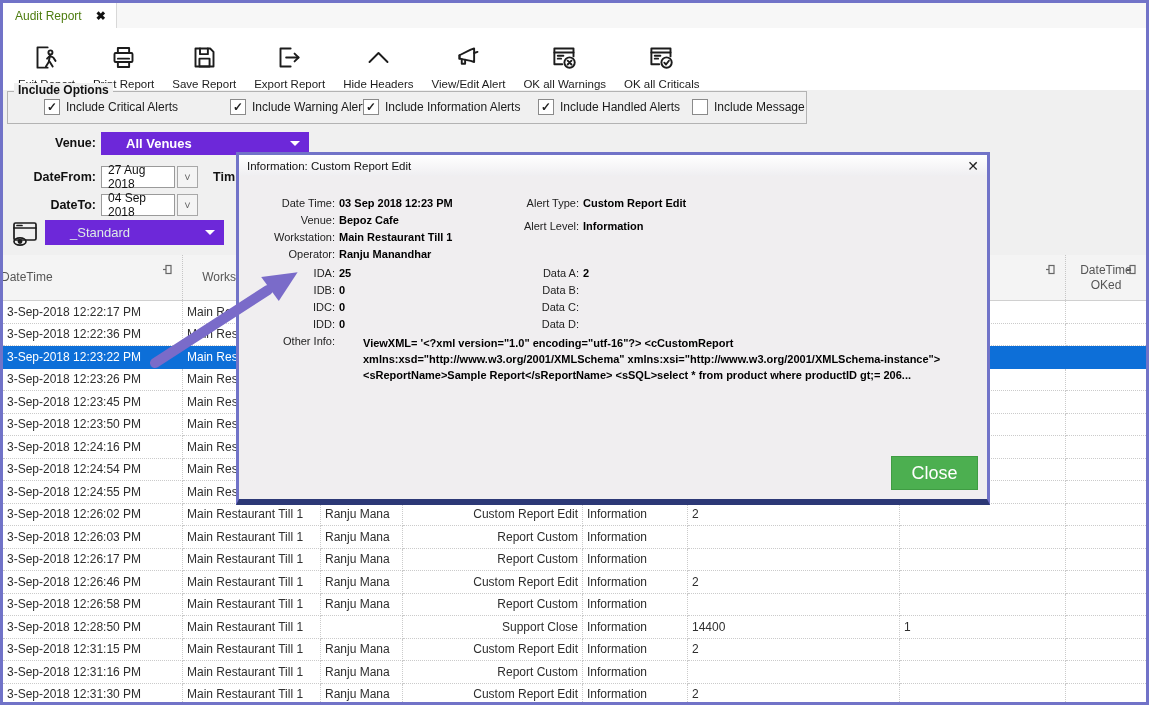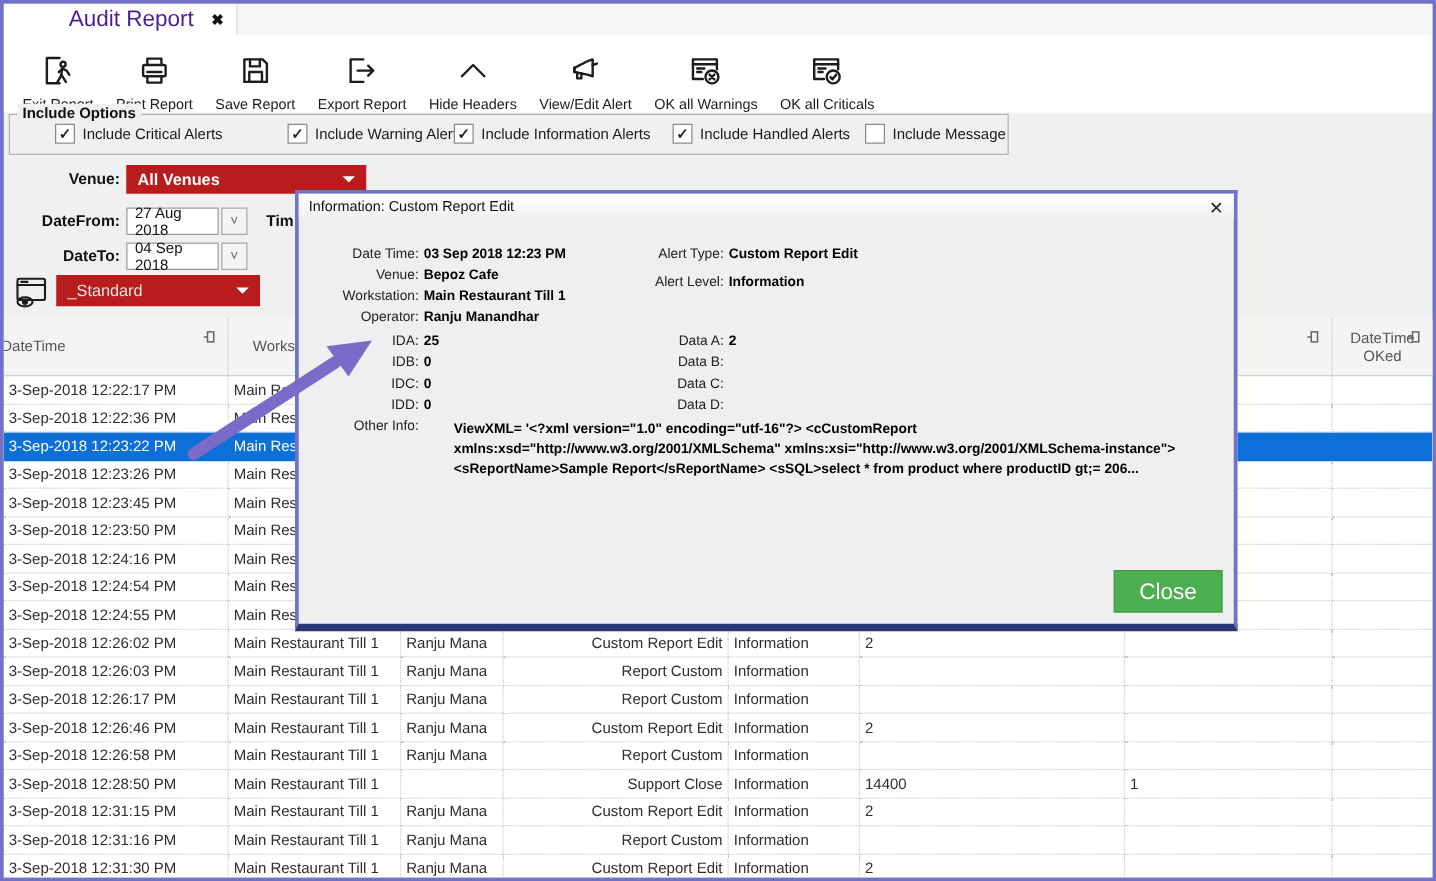--- a/index.html
+++ b/index.html
@@ -1,36 +1,36 @@
 <!DOCTYPE html>
 <html><head>
 <meta charset="utf-8">
 <style>
   html,body{margin:0;padding:0;background:#cfcfcf;font-family:"Liberation Sans",sans-serif;}
   .window{position:relative;width:1149px;height:705px;border:3px solid #7173c8;box-sizing:border-box;background:#f0f0f0;overflow:hidden;}
   
   .tabbar{position:absolute;left:0;top:0;width:1143px;height:25px;background:#f7f7f7;}
   .tab{position:absolute;left:0;top:0;height:25px;padding:0 10px 0 12px;background:#ffffff;border-right:1px solid #d8d8d8;display:flex;align-items:center;gap:14px;}
-  .tab-title{font-size:18px;color:#4c1d95;margin-left:40px;}
+  .tab-title{font-size:12px;color:#4d7c0f;}
   .tab-close{font-size:12px;font-weight:bold;color:#111;cursor:pointer;line-height:1;}
   
   .toolbar{position:absolute;left:0;top:25px;width:1143px;height:62px;background:#ffffff;display:flex;align-items:flex-end;padding-left:6px;box-sizing:border-box;}
   .tbtn{display:flex;flex-direction:column;align-items:center;justify-content:flex-start;padding:6px 9px 0 9px;cursor:pointer;}
   .tbtn svg{width:27px;height:27px;stroke:#1c1c1c;fill:none;stroke-width:1.7;stroke-linecap:round;stroke-linejoin:round;}
   .tbtn .tlabel{font-size:11.5px;color:#1c1c1c;margin-top:3px;white-space:nowrap;}
   
   .groupbox{position:absolute;left:4px;top:88px;width:800px;height:33px;border:1px solid #b3b3b3;box-sizing:border-box;}
   .legend{position:absolute;left:6px;top:-9px;background:#f0f0f0;padding:0 4px;font-size:12px;font-weight:bold;color:#111;}
   .cb{display:flex;align-items:center;gap:6px;cursor:pointer;position:absolute;}
   .cb .box{width:14px;height:14px;border:1px solid #8a8a8a;background:#fff;display:flex;align-items:center;justify-content:center;font-size:12px;color:#222;font-weight:bold;line-height:1;}
   .cb.checked .box::after{content:"✓";}
   .cb .cblabel{font-size:12px;color:#1a1a1a;white-space:nowrap;}
   
   .flabel{position:absolute;font-size:12.5px;font-weight:bold;color:#111;text-align:right;}
-  .teal-dd{position:absolute;background:#b91c1c;display:flex;align-items:center;cursor:pointer;}
+  .teal-dd{position:absolute;background:#6d28d9;display:flex;align-items:center;cursor:pointer;padding-left:16px;}
   .teal-dd .ddtext{font-size:13px;font-weight:bold;color:#ffffff;padding-left:9px;flex:1;}
   .teal-dd .ddtext.muted{color:#dde9e7;font-weight:normal;}
   .teal-dd .caret{width:0;height:0;border-left:5px solid transparent;border-right:5px solid transparent;border-top:5px solid #ffffff;margin-right:9px;}
   .datebox{position:absolute;height:22px;background:#fff;border:1px solid #9a9a9a;box-sizing:border-box;display:flex;align-items:center;padding-left:6px;font-size:12px;color:#111;}
   .datebtn{position:absolute;width:21px;height:22px;background:#f4f4f4;border:1px solid #a8a8a8;box-sizing:border-box;display:flex;align-items:center;justify-content:center;cursor:pointer;color:#666;font-size:11px;}
   .viewicon{position:absolute;left:7px;top:217px;width:30px;height:28px;cursor:pointer;}
   .viewicon svg{width:30px;height:28px;stroke:#1c1c1c;fill:none;stroke-width:1.7;stroke-linecap:round;stroke-linejoin:round;}
   
   .grid{position:absolute;left:0;top:252px;width:1143px;bottom:0;background:#fff;overflow:hidden;}
   .g-head{display:flex;height:45px;background:#f4f4f4;border-bottom:1px solid #d0d0d0;}

